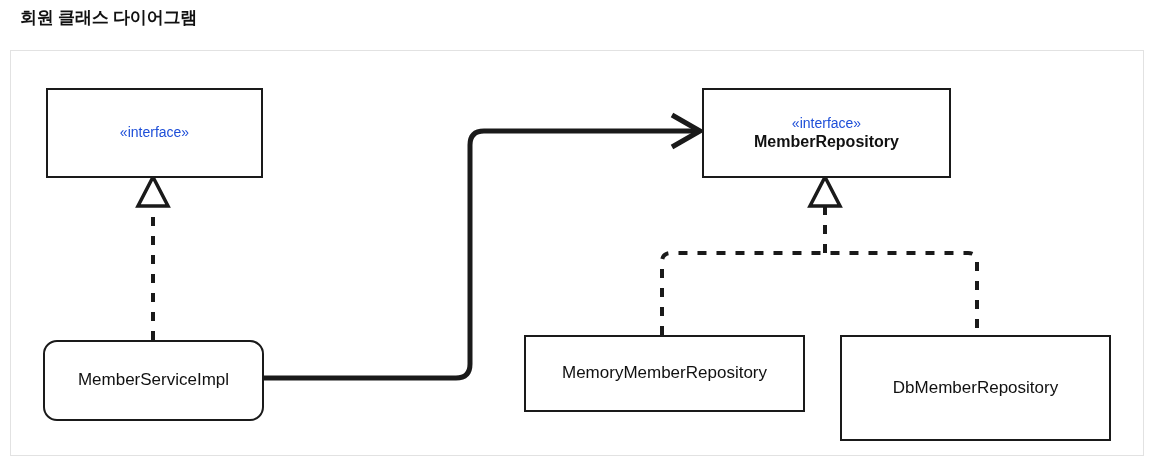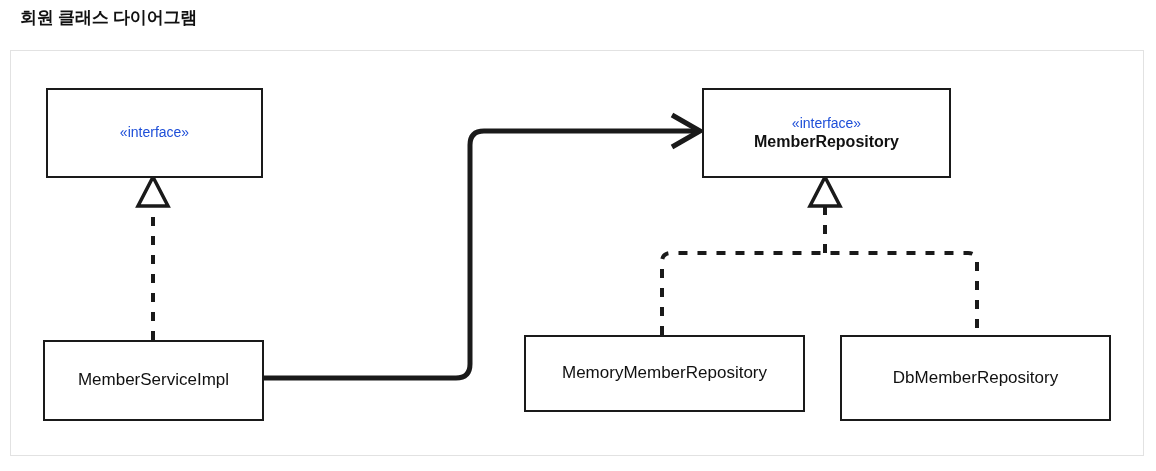--- a/index.html
+++ b/index.html
@@ -63,23 +63,23 @@
     font-weight: bold;
     color: #111111;
   }
   .class-name {
     font-size: 17px;
     font-weight: normal;
     color: #111111;
   }
   #box-member-service   { left: 46px;  top: 88px;  width: 217px; height: 90px; }
   #box-member-repository{ left: 702px; top: 88px;  width: 249px; height: 90px; }
-  #box-member-service-impl { left: 43px;  top: 340px; width: 221px; height: 81px; }
+  #box-member-service-impl { left: 43px;  top: 340px; width: 221px; height: 81px; border-radius: 14px; }
   #box-memory-member-repository { left: 524px; top: 335px; width: 281px; height: 77px; }
-  #box-db-member-repository     { left: 840px; top: 335px; width: 271px; height: 86px; }
+  #box-db-member-repository     { left: 840px; top: 335px; width: 271px; height: 106px; }
 </style>
 </head>
 <body>
 
 <div id="page-title">회원 클래스 다이어그램</div>
 
 <div id="diagram-frame"></div>
 
 <svg id="diagram-canvas" viewBox="0 0 1156 471" xmlns="http://www.w3.org/2000/svg">
 

